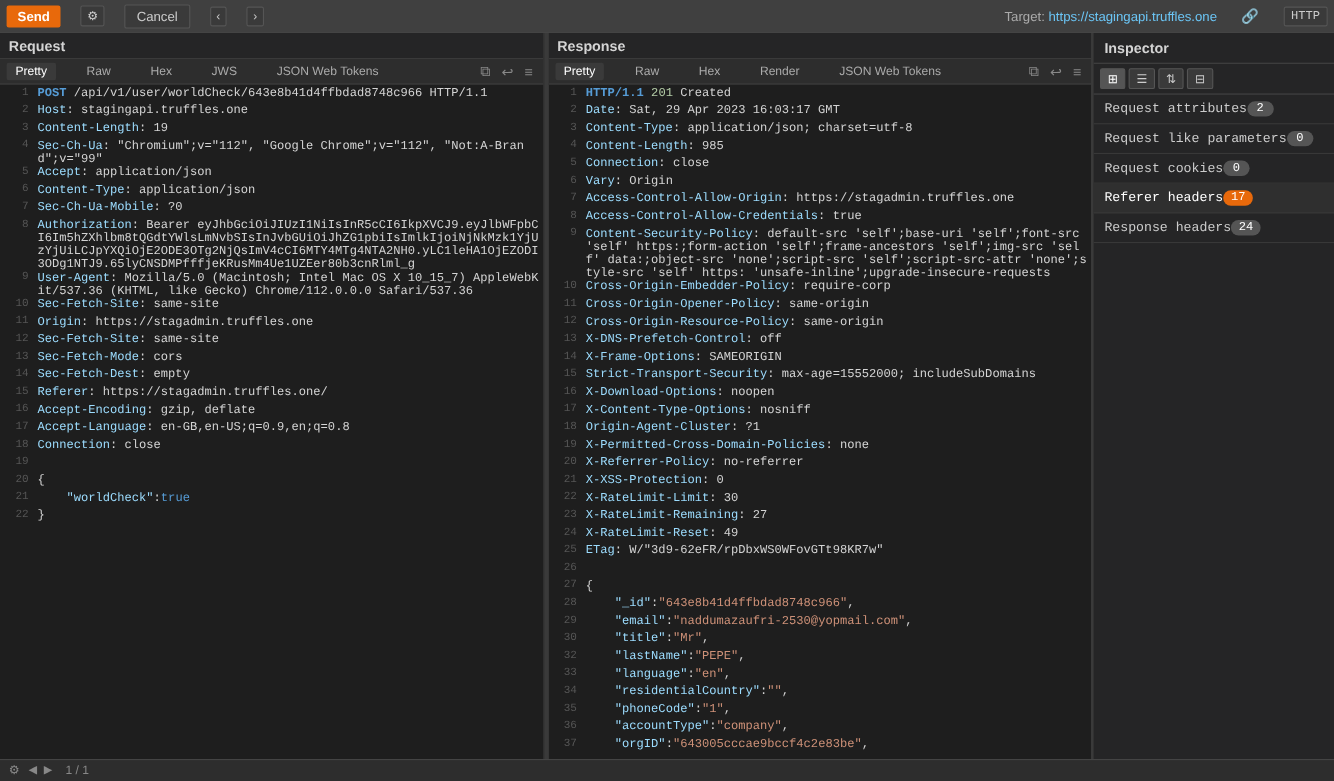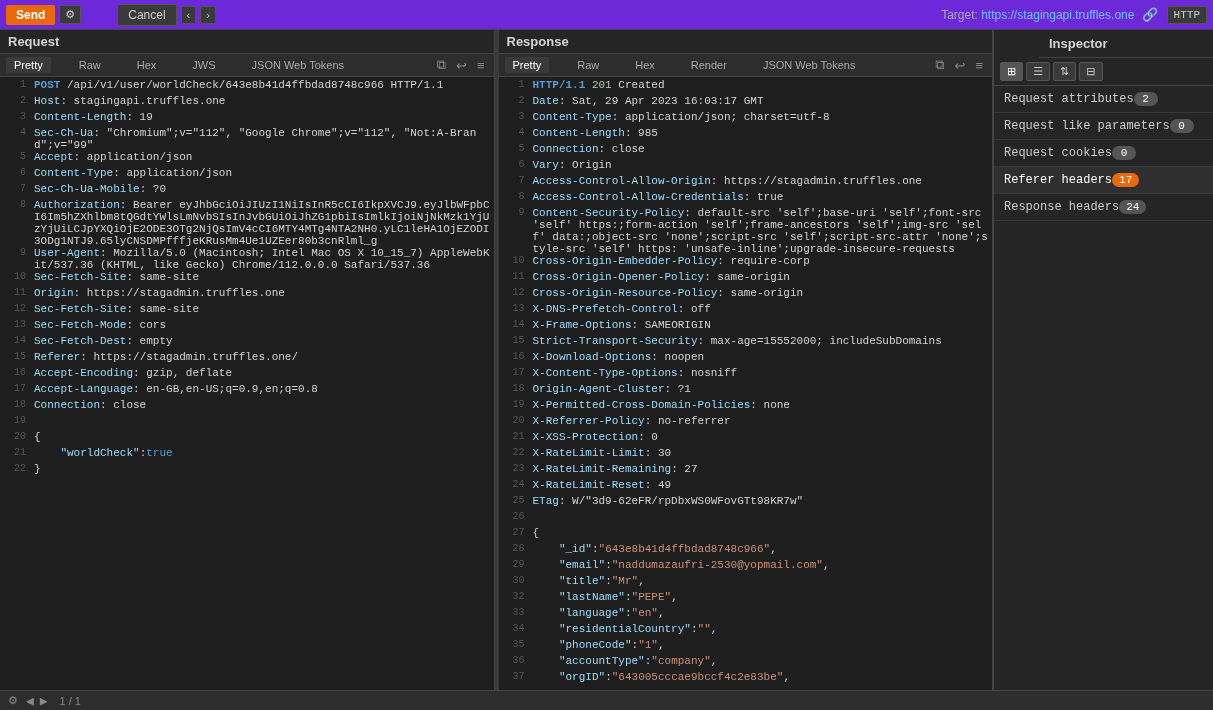--- a/index.html
+++ b/index.html
@@ -11,24 +11,24 @@
       height: 710px;
       overflow: hidden;
       display: flex;
       flex-direction: column;
     }
 
     
     .top-bar {
       display: flex;
       align-items: center;
-      background: #6d28d9;
+      background: #404040;
       border-bottom: 1px solid #444;
       padding: 3px 6px;
-      gap: 4px;
+      gap: 18px;
       min-height: 30px;
     }
     .btn-send {
       background: #e8690b;
       color: #fff;
       border: none;
       padding: 3px 10px;
       font-size: 12px;
       font-weight: bold;
       cursor: pointer;
@@ -44,21 +44,20 @@
       border-radius: 2px;
     }
     .btn-cancel {
       background: #3a3a3a;
       color: #ccc;
       border: 1px solid #555;
       padding: 3px 10px;
       font-size: 12px;
       cursor: pointer;
       border-radius: 2px;
-      margin-left: 32px;
     }
     .target-label {
       margin-left: auto;
       color: #aaa;
       font-family: Arial, sans-serif;
       font-size: 12px;
     }
     .target-url {
       color: #6bc5f5;
     }
@@ -182,21 +181,20 @@
     .inspector-header {
       padding: 6px 10px;
       font-family: Arial, sans-serif;
       font-size: 13px;
       font-weight: bold;
       color: #d4d4d4;
       border-bottom: 1px solid #444;
       display: flex;
       align-items: center;
       gap: 6px;
-      margin-left: 45px;
     }
     .inspector-toolbar {
       display: flex;
       padding: 4px 6px;
       gap: 3px;
       border-bottom: 1px solid #444;
     }
     .insp-btn {
       background: #3a3a3a;
       border: 1px solid #555;

